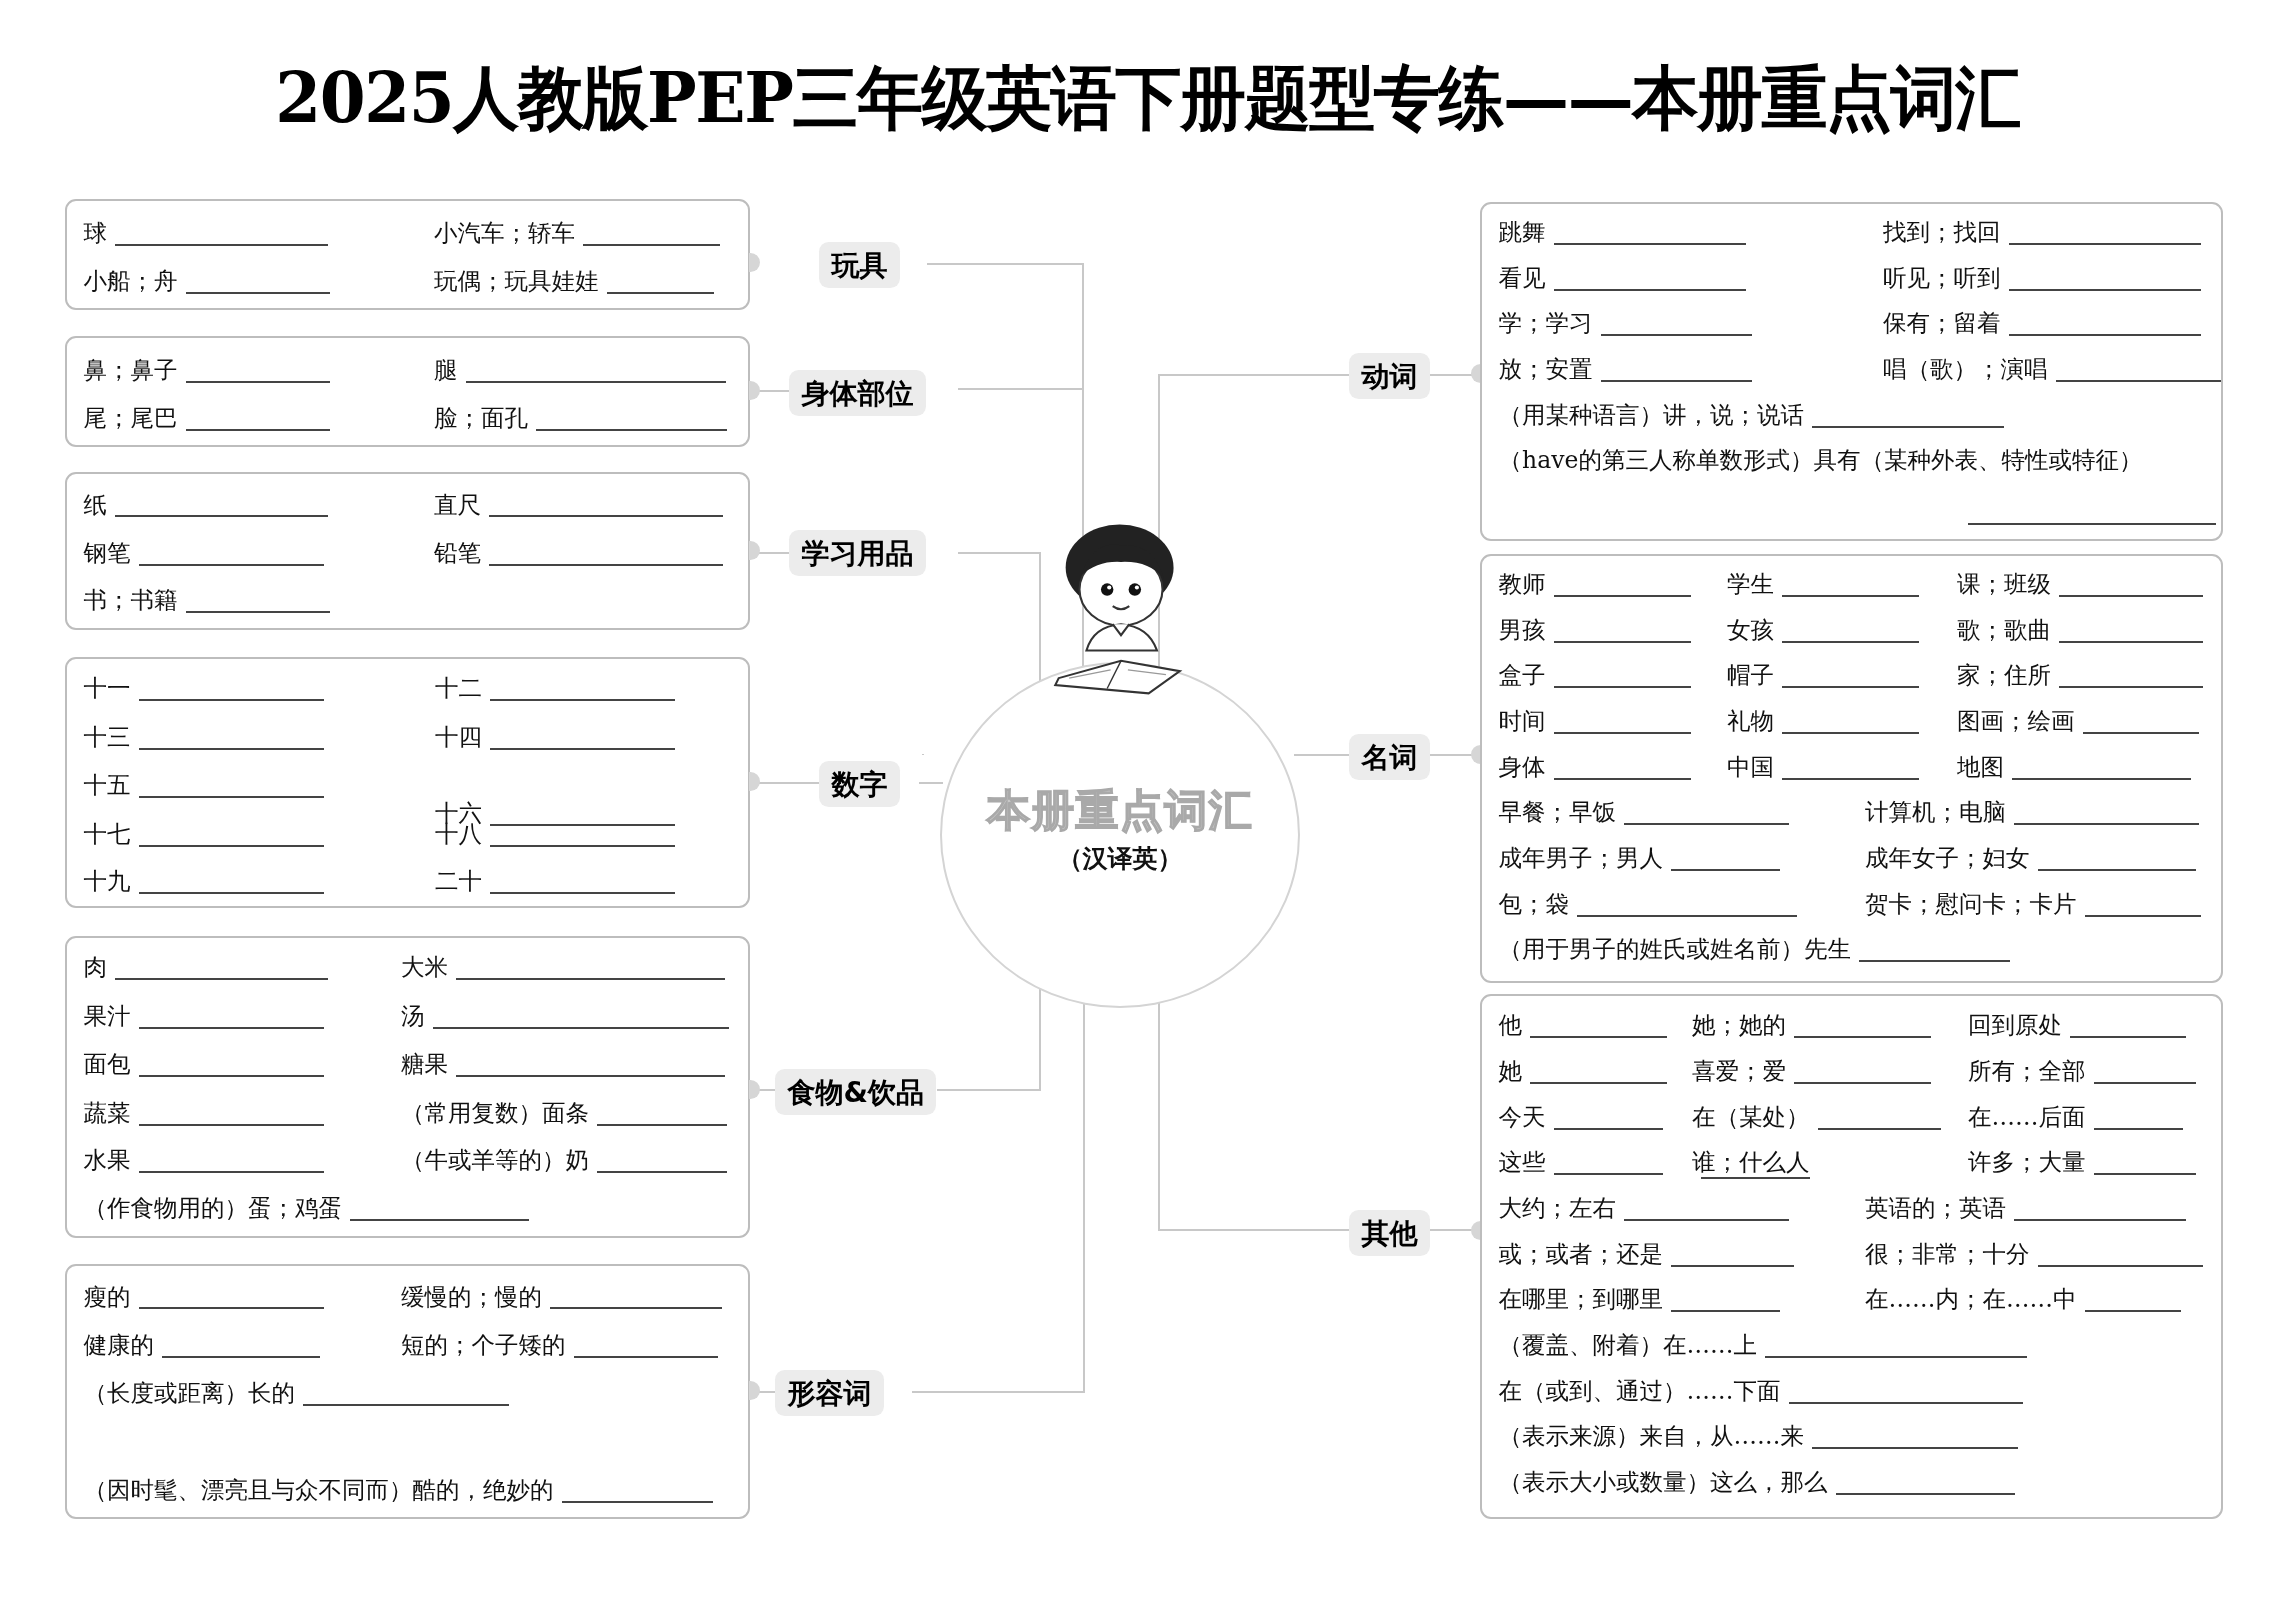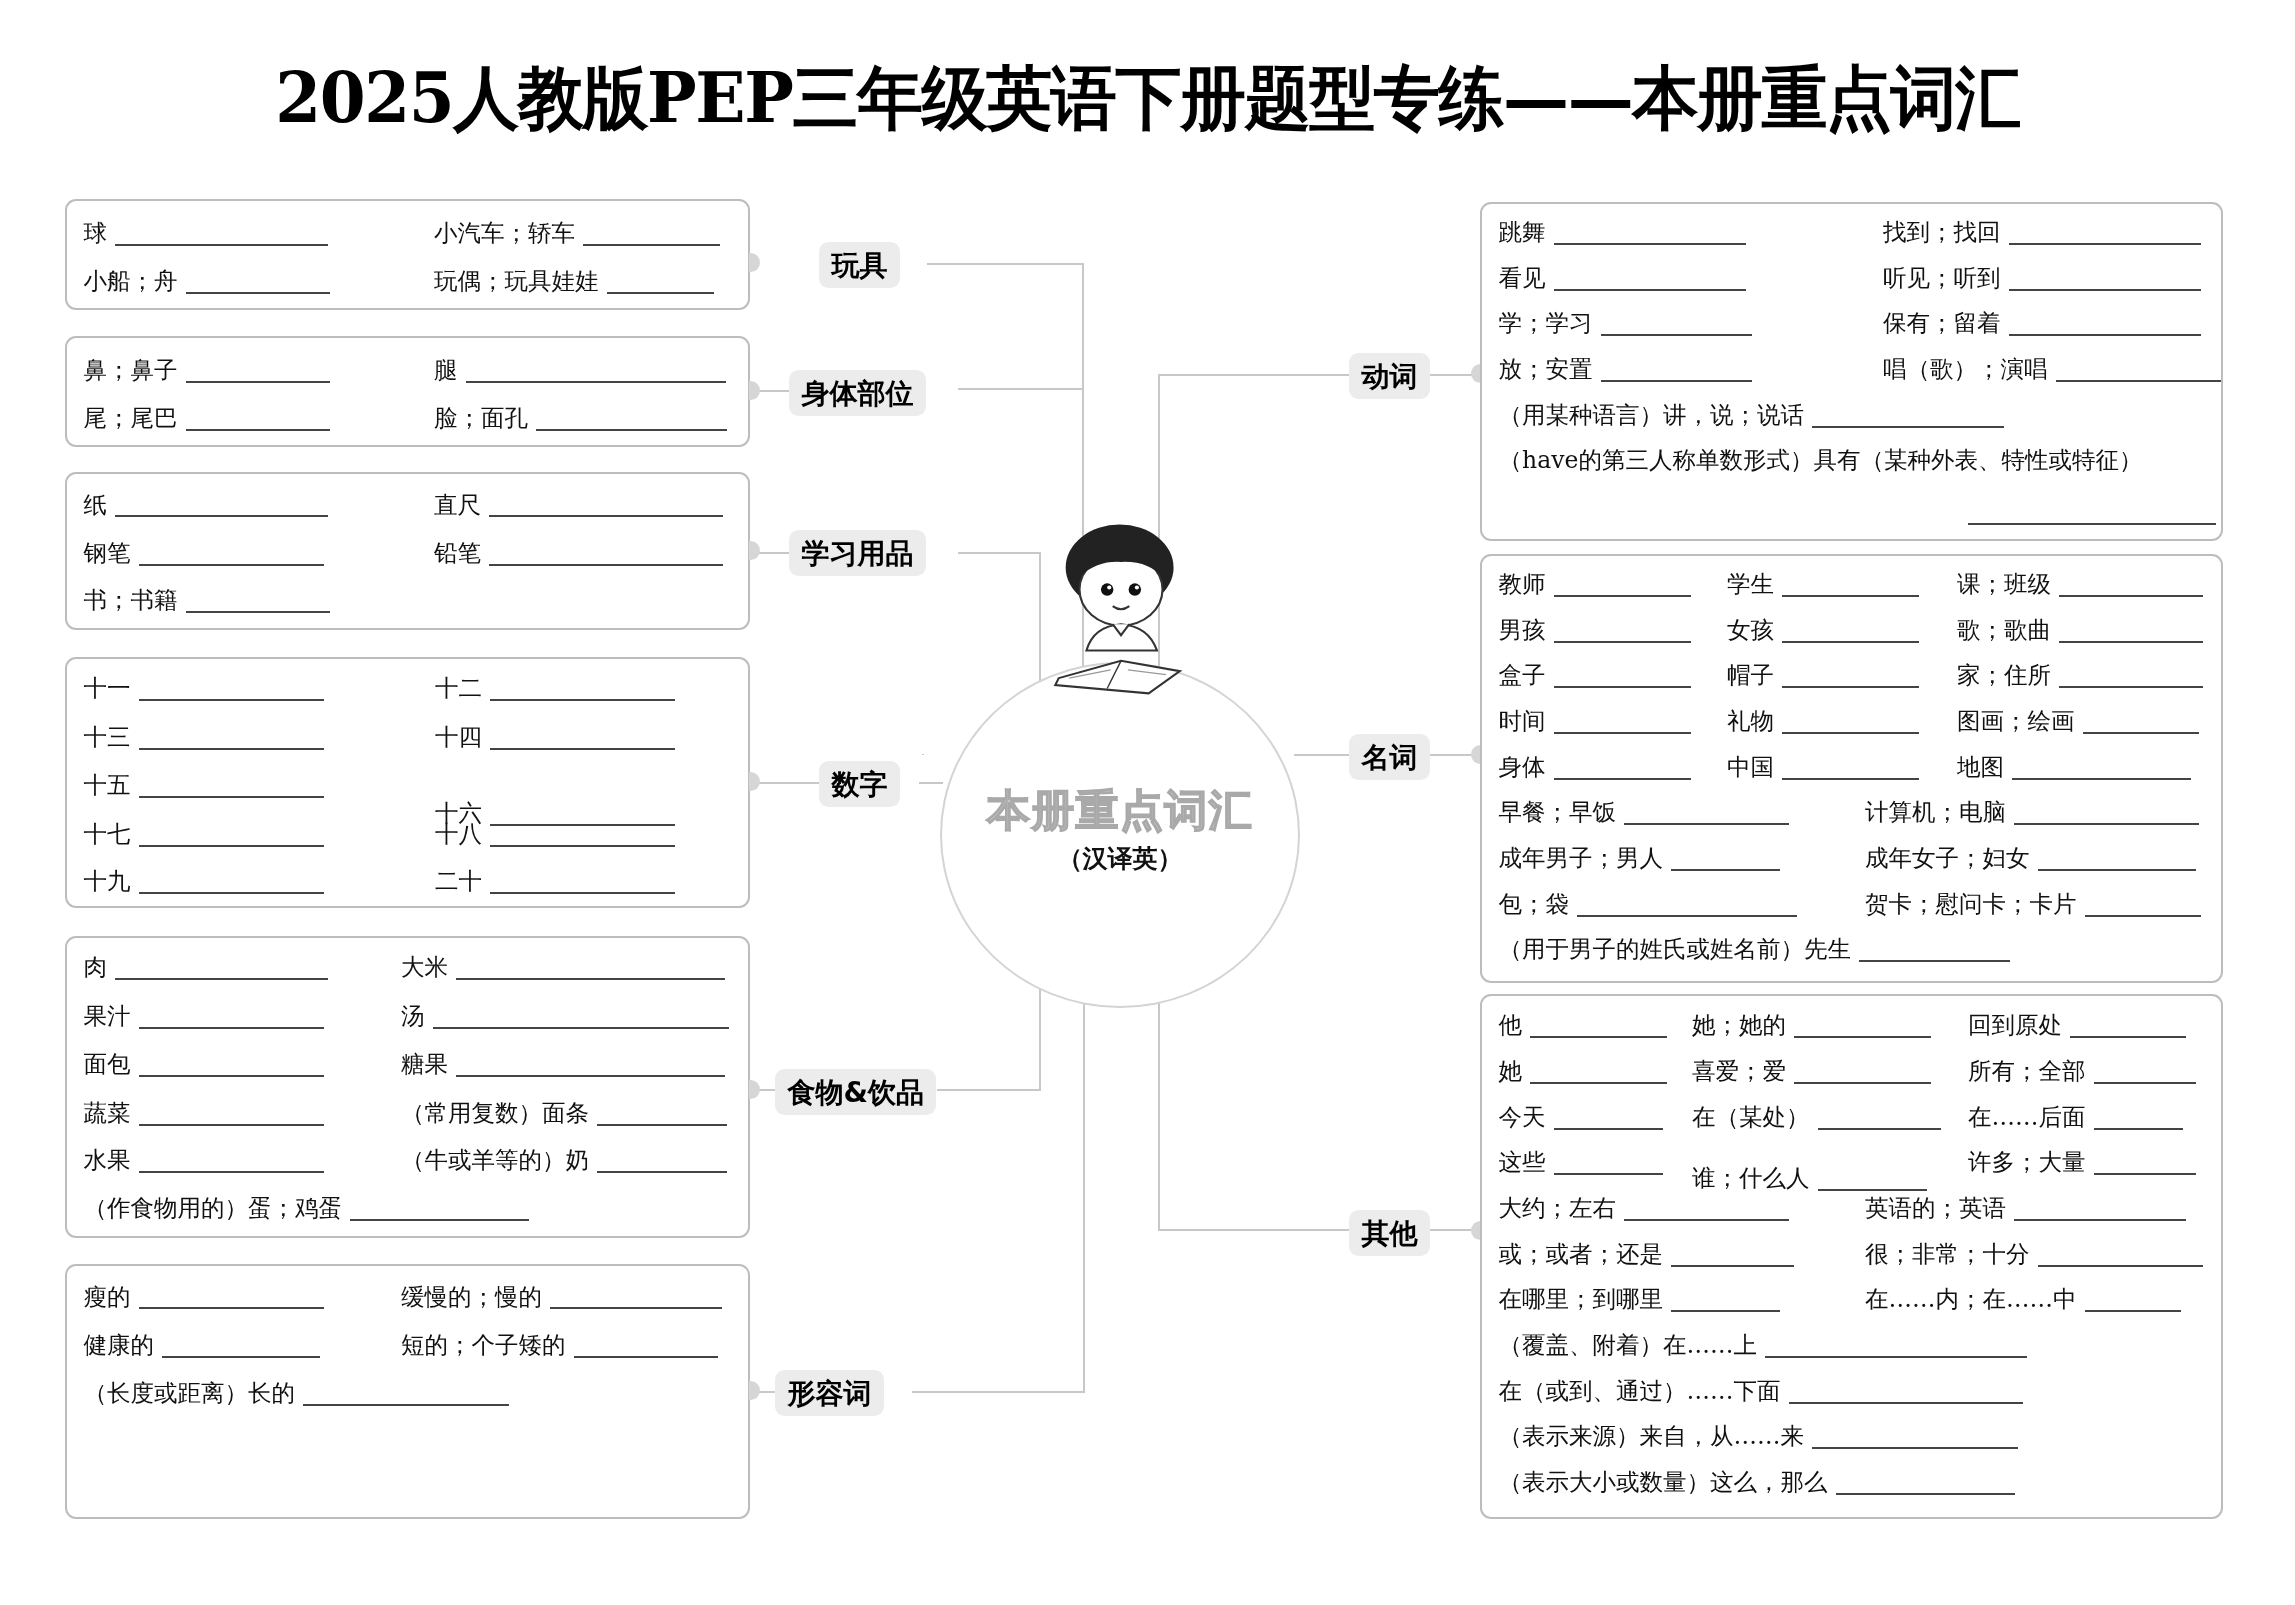--- a/index.html
+++ b/index.html
@@ -268,20 +268,24 @@
       <span class="blank" style="width:158px;"></span>
     </div>
   <div class="row" style="left:334px;top:65px;">
       <span class="lbl">短的；个子矮的</span>
       <span class="blank" style="width:144px;"></span>
     </div>
   <div class="row" style="left:16.6px;top:113px;">
       <span class="lbl">（长度或距离）长的</span>
       <span class="blank" style="width:206px;"></span>
     </div>
+  <div class="row" style="left:16.6px;top:210px;">
+      <span class="lbl">（因时髦、漂亮且与众不同而）酷的，绝妙的</span>
+      <span class="blank" style="width:151px;"></span>
+    </div>
 </div>
 <div class="knob" style="left:749px;top:1381px;"></div>
 <div class="cat" style="left:775px;top:1370px;">形容词</div>
 
 <div class="cat" style="left:1349px;top:353px;">动词</div>
 <div class="knob" style="left:1471px;top:364px;transform:scaleX(-1);"></div>
 <div class="box" style="left:1480px;top:202px;width:743px;height:339px;">
   <div class="row" style="left:16.6px;top:14px;">
       <span class="lbl">跳舞</span>
       <span class="blank" style="width:192px;"></span>
@@ -453,21 +457,21 @@
       <span class="blank" style="width:123px;"></span>
     </div>
   <div class="row" style="left:486px;top:107px;">
       <span class="lbl">在……后面</span>
       <span class="blank" style="width:89px;"></span>
     </div>
   <div class="row" style="left:16.6px;top:152px;">
       <span class="lbl">这些</span>
       <span class="blank" style="width:109px;"></span>
     </div>
-  <div class="row" style="left:210px;top:168px;">
+  <div class="row" style="left:210px;top:152px;flex-direction:column;">
       <span class="lbl">谁；什么人</span>
       <span class="blank" style="width:109px;"></span>
     </div>
   <div class="row" style="left:486px;top:152px;">
       <span class="lbl">许多；大量</span>
       <span class="blank" style="width:102px;"></span>
     </div>
   <div class="row" style="left:16.6px;top:198px;">
       <span class="lbl">大约；左右</span>
       <span class="blank" style="width:165px;"></span>

